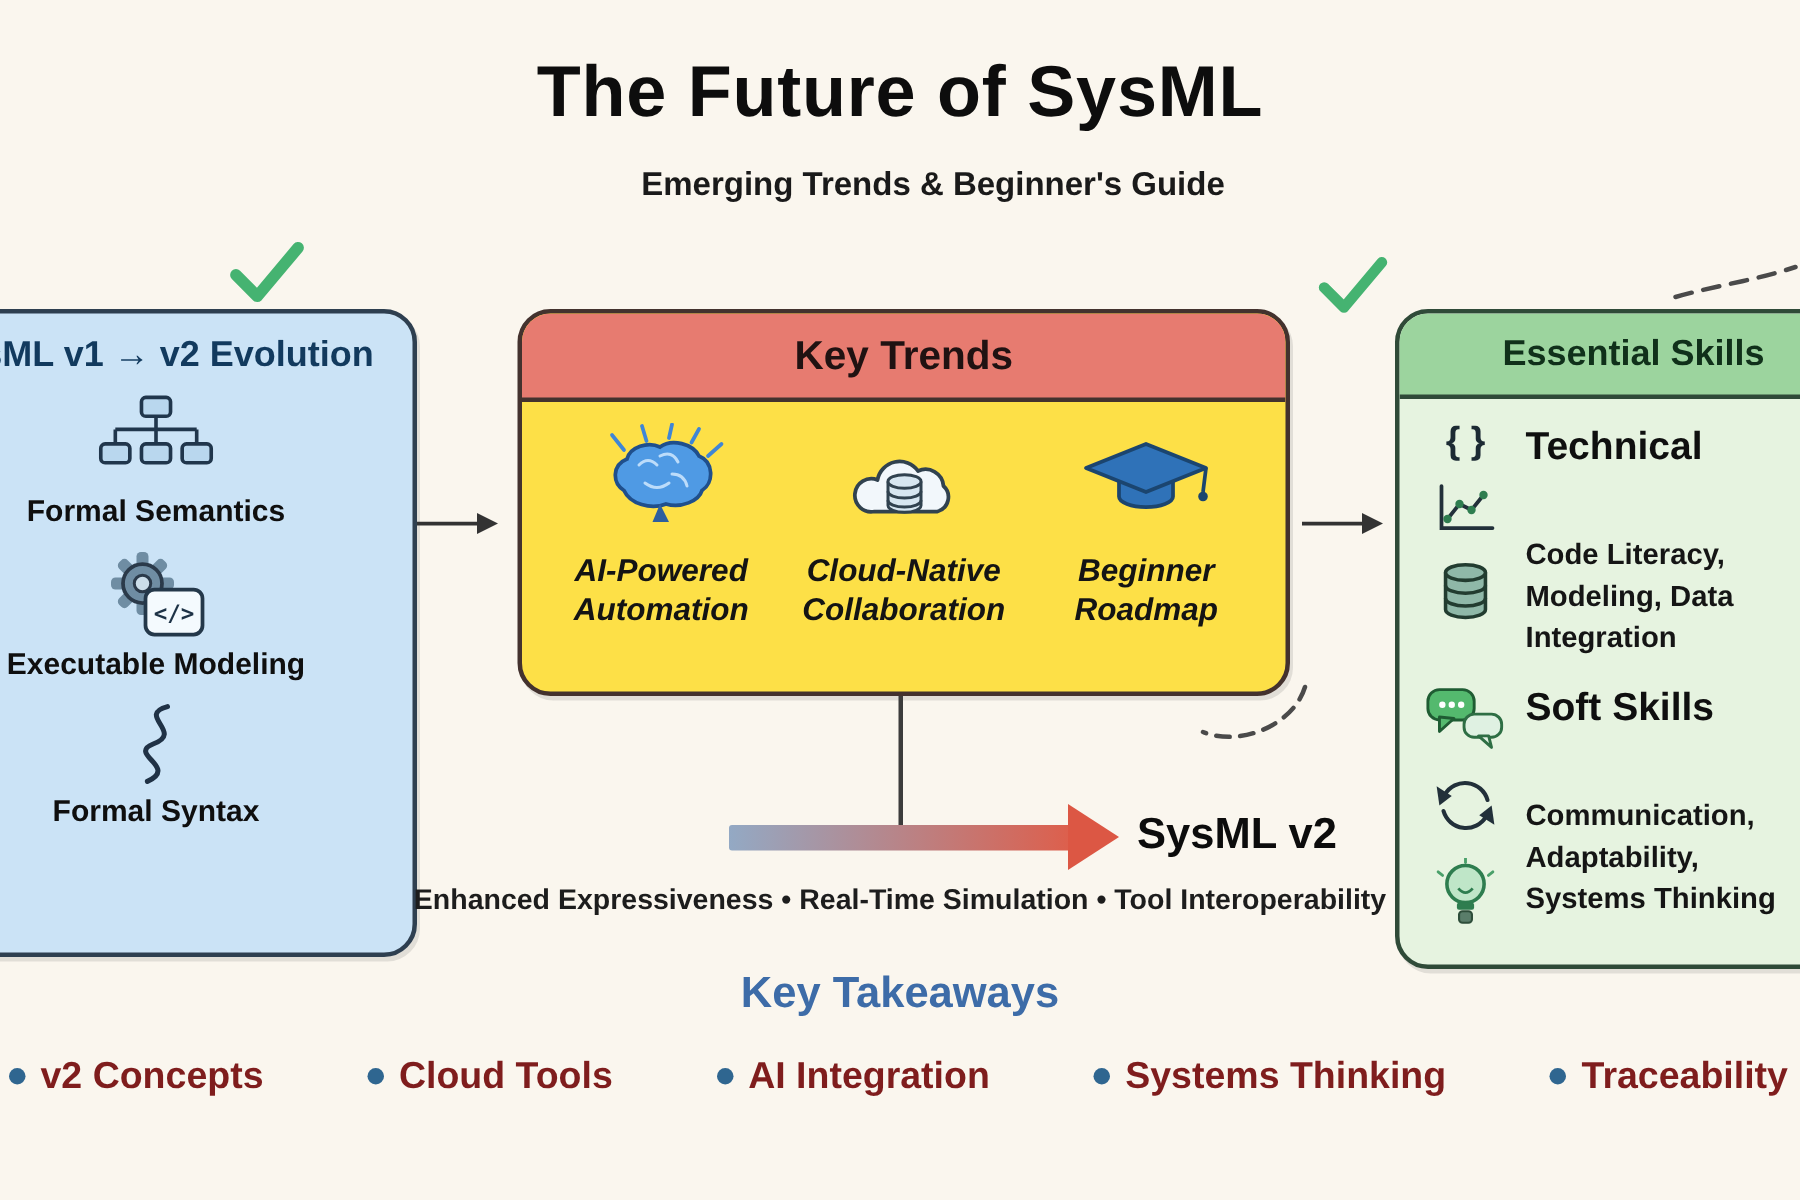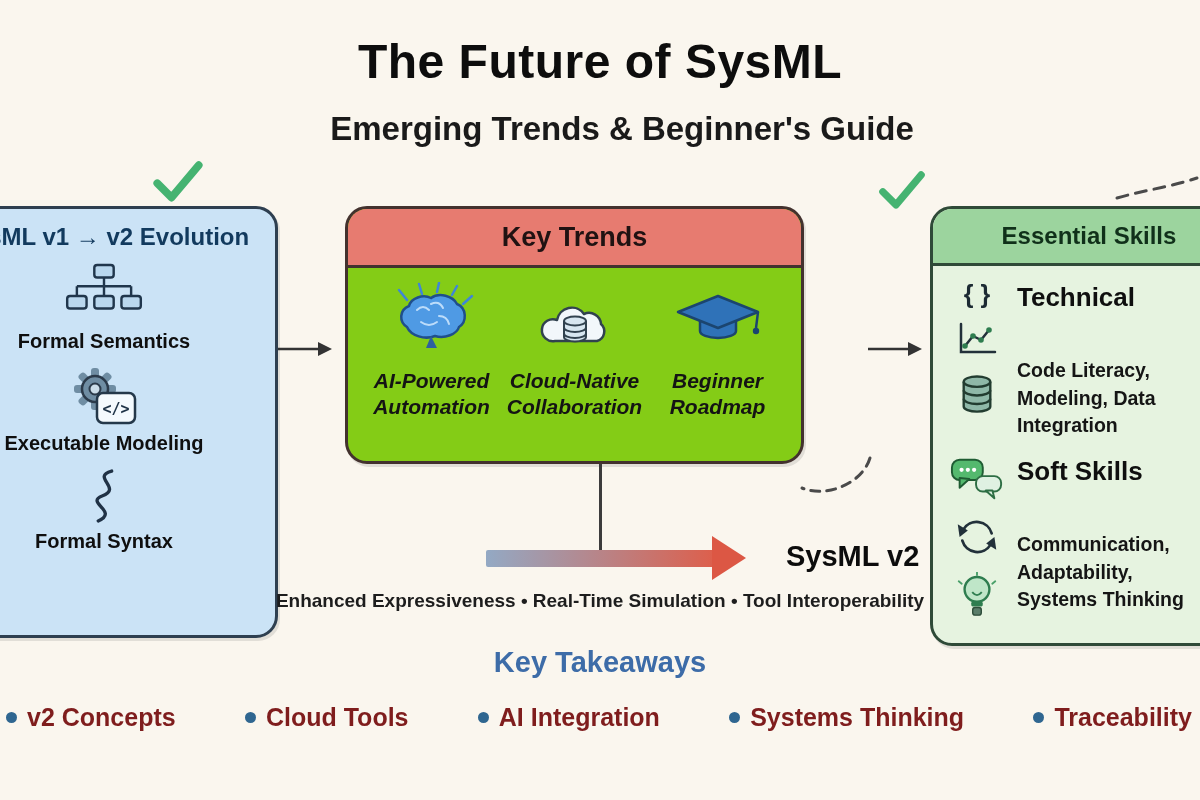--- a/index.html
+++ b/index.html
@@ -8,34 +8,34 @@
     background:#faf6ee;
     font-family:"Liberation Sans", sans-serif;
     color:#111;
   }
   .abs { position:absolute; }
 
   
   .main-title { top:34px; left:0; right:0; text-align:center;
     font-size:48px; font-weight:700; color:#0d0d0d; letter-spacing:.5px; }
   .sub-title { top:110px; left:0; right:0; text-align:center;
-    font-size:33px; font-weight:600; color:#1a1a1a;margin-left:44px; }
+    font-size:22px; font-weight:600; color:#1a1a1a;margin-left:44px; }
 
   
   .panel { border-radius:22px; box-shadow:2px 3px 0 rgba(50,50,50,.12); }
 
   .panel-evolution { left:-70px; top:206px; width:348px; height:432px;
     background:#cbe3f6; border:3px solid #2e3f50;
     display:flex; flex-direction:column; align-items:center; padding-top:14px; box-sizing:border-box;}
   .panel-evolution .panel-title { font-size:24px; font-weight:800; color:#123a5e; white-space:nowrap; }
   .evo-item { display:flex; flex-direction:column; align-items:center; margin-top:12px; }
   .evo-label { margin-top:5px; font-size:20px; font-weight:700; color:#0f0f0f; }
 
-  .panel-trends { left:345px; top:206px; width:459px; height:258px;
-    background:#84cc16; border:3px solid #43322e; overflow:hidden; box-sizing:border-box;}
+  .panel-trends { left:345px; top:206px; width:515px; height:258px;
+    background:#fde047; border:3px solid #43322e; overflow:hidden; box-sizing:border-box;}
   .trends-header { height:56px; background:#e77b70; border-bottom:3px solid #43322e;
     display:flex; align-items:center; justify-content:center;
     font-size:27px; font-weight:800; color:#201212; }
   .trends-body { display:flex; justify-content:space-around; padding:8px 12px 0; }
   .trend-item { width:162px; display:flex; flex-direction:column; align-items:center;font-style:italic; }
   .trend-icon-wrap { height:92px; display:flex; align-items:center; justify-content:center; }
   .trend-label { font-size:21px; font-weight:700; text-align:center; line-height:1.22; color:#141414; }
 
   .panel-skills { left:930px; top:206px; width:318px; height:440px;
     background:#e6f3e0; border:3px solid #2f4a38; overflow:hidden; box-sizing:border-box;}
@@ -47,21 +47,21 @@
   .skill-icons { width:56px; display:flex; flex-direction:column; align-items:center; gap:13px; }
   .skill-heading { font-size:26px; font-weight:800; color:#0f0f0f; margin-bottom:9px; }
   .skill-desc { font-size:19.5px; font-weight:600; line-height:1.42; color:#151515; width:172px;margin-top:44px; }
   .braces-glyph { font-size:25px; font-weight:800; color:#1c2a33; line-height:1; }
 
   
   .connector-v { left:599px; top:464px; width:3px; height:90px; background:#3c3c3c; }
 
   
   .t-from { left:312px; top:540px; font-size:29px; font-weight:800; color:#0c0c0c; }
-  .t-to   { left:786px; top:540px; font-size:29px; font-weight:800; color:#0c0c0c; }
+  .t-to   { left:758px; top:540px; font-size:29px; font-weight:800; color:#0c0c0c; }
   .grad-bar { left:486px; top:550px; width:228px; height:17px; border-radius:2px;
     background:linear-gradient(90deg,#93a9c4,#dd5f4c); }
   .grad-head { left:712px; top:536px; width:0; height:0;
     border-top:22px solid transparent; border-bottom:22px solid transparent;
     border-left:34px solid #dc5744; }
   .features-line { top:590px; left:0; right:0; text-align:center;
     font-size:19px; font-weight:600; color:#1d1d1d; }
 
   
   .takeaways-heading { top:646px; left:0; right:0; text-align:center;

